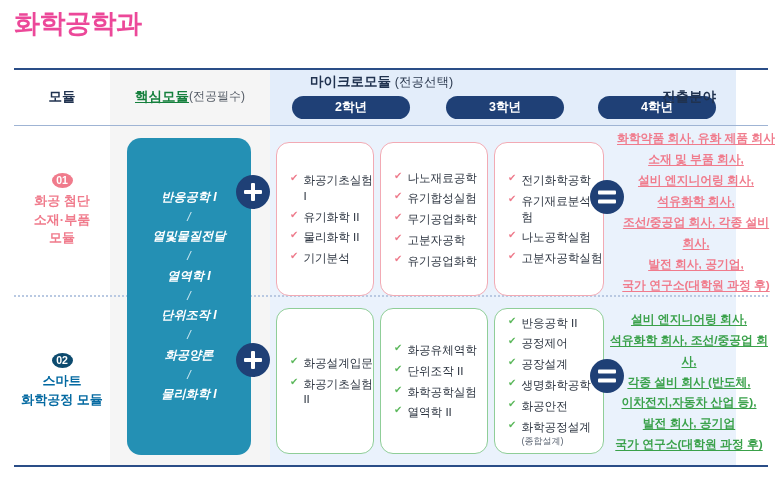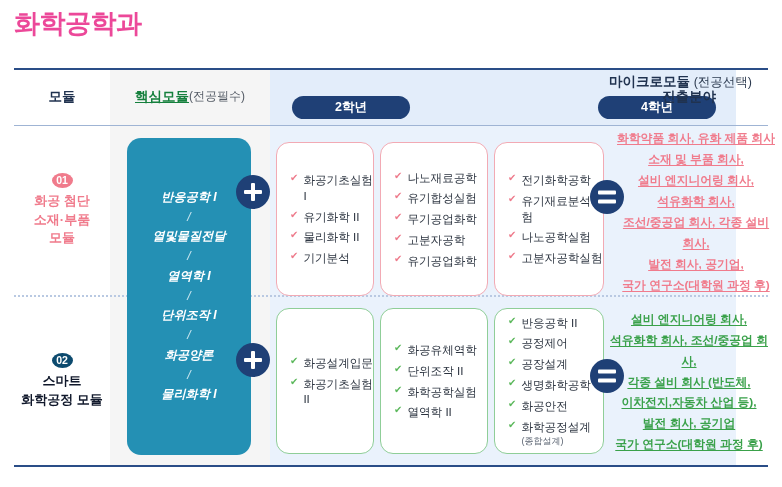--- a/index.html
+++ b/index.html
@@ -83,23 +83,23 @@
   .hd-core    { left: 96px; width: 160px; }
 
   .hd-core-label { color: #15803d; font-weight: bold; font-size: 13.5px; text-decoration: underline; }
   .hd-core-sub { color: #555c66; font-weight: normal; font-size: 12px; }
 
   .hd-micro {
     position: absolute;
     left: 256px; top: 0; width: 466px; height: 57px;
   }
   .hd-micro-title {
-    position: absolute; left: 16px; top: 5px; width: 466px;
-    text-align: right;
-    font-size: 13.5px; font-weight: bold; color: #20324f;
+    position: absolute; left: 0; top: 5px; width: 466px;
+    text-align: left;
+    font-size: 13.5px; font-weight: bold; color: #20324f; padding-left: 40px;
   }
   .hd-micro-title .sub { font-weight: normal; font-size: 12.5px; color: #2d3b50; }
 
   .pill {
     position: absolute; top: 28px;
     height: 23px; width: 118px;
     border-radius: 12px;
     background: #1f4076;
     color: #ffffff;
     font-size: 12.5px; font-weight: bold;
@@ -246,37 +246,38 @@
       <span class="hd-core-label">핵심모듈</span>
         <span class="hd-core-sub">(전공필수)</span>
     </div>
 
     <div class="hd-micro">
       <div class="hd-micro-title">
         <span>마이크로모듈</span>
         <span class="sub">(전공선택)</span>
       </div>
       <div class="pill pill-y2">2학년</div>
+      <div class="pill pill-y3">3학년</div>
       <div class="pill pill-y4">4학년</div>
     </div>
 
     <div class="career-label">진출분야</div>
 
     <div class="mod-cell mod-1">
       <div class="mod-badge" style="background:#f07b8c">01</div>
       <div class="mod-name" style="color:#f07b8c">
         <div>화공 첨단</div>
         <div>소재·부품</div>
         <div>모듈</div>
       </div>
     </div>
 
     <div class="mod-cell mod-2">
       <div class="mod-badge" style="background:#0c4a6e">02</div>
-      <div class="mod-name" style="color:#0f172a">
+      <div class="mod-name" style="color:#0369a1">
         <div>스마트</div>
         <div>화학공정 모듈</div>
       </div>
     </div>
 
     <div class="core-box">
       <div>반응공학 I</div>
       <div class="core-sep">/</div>
       <div>열및물질전달</div>
       <div class="core-sep">/</div>

